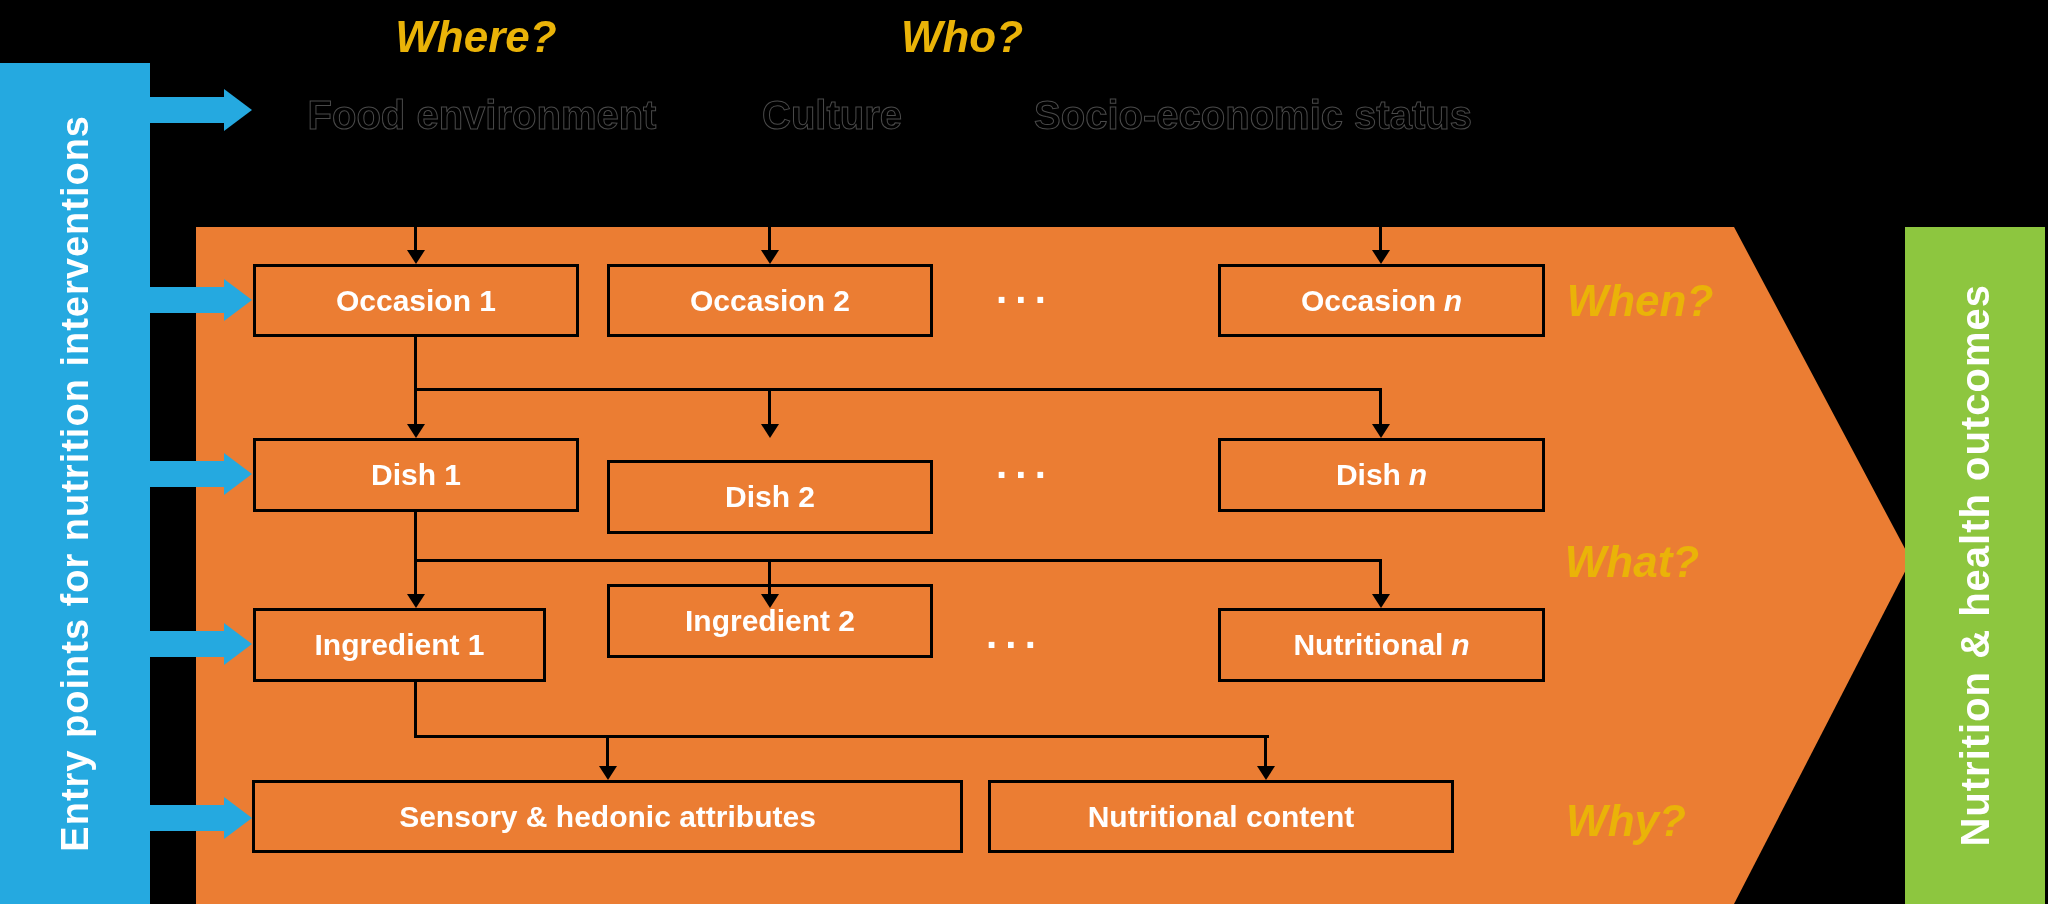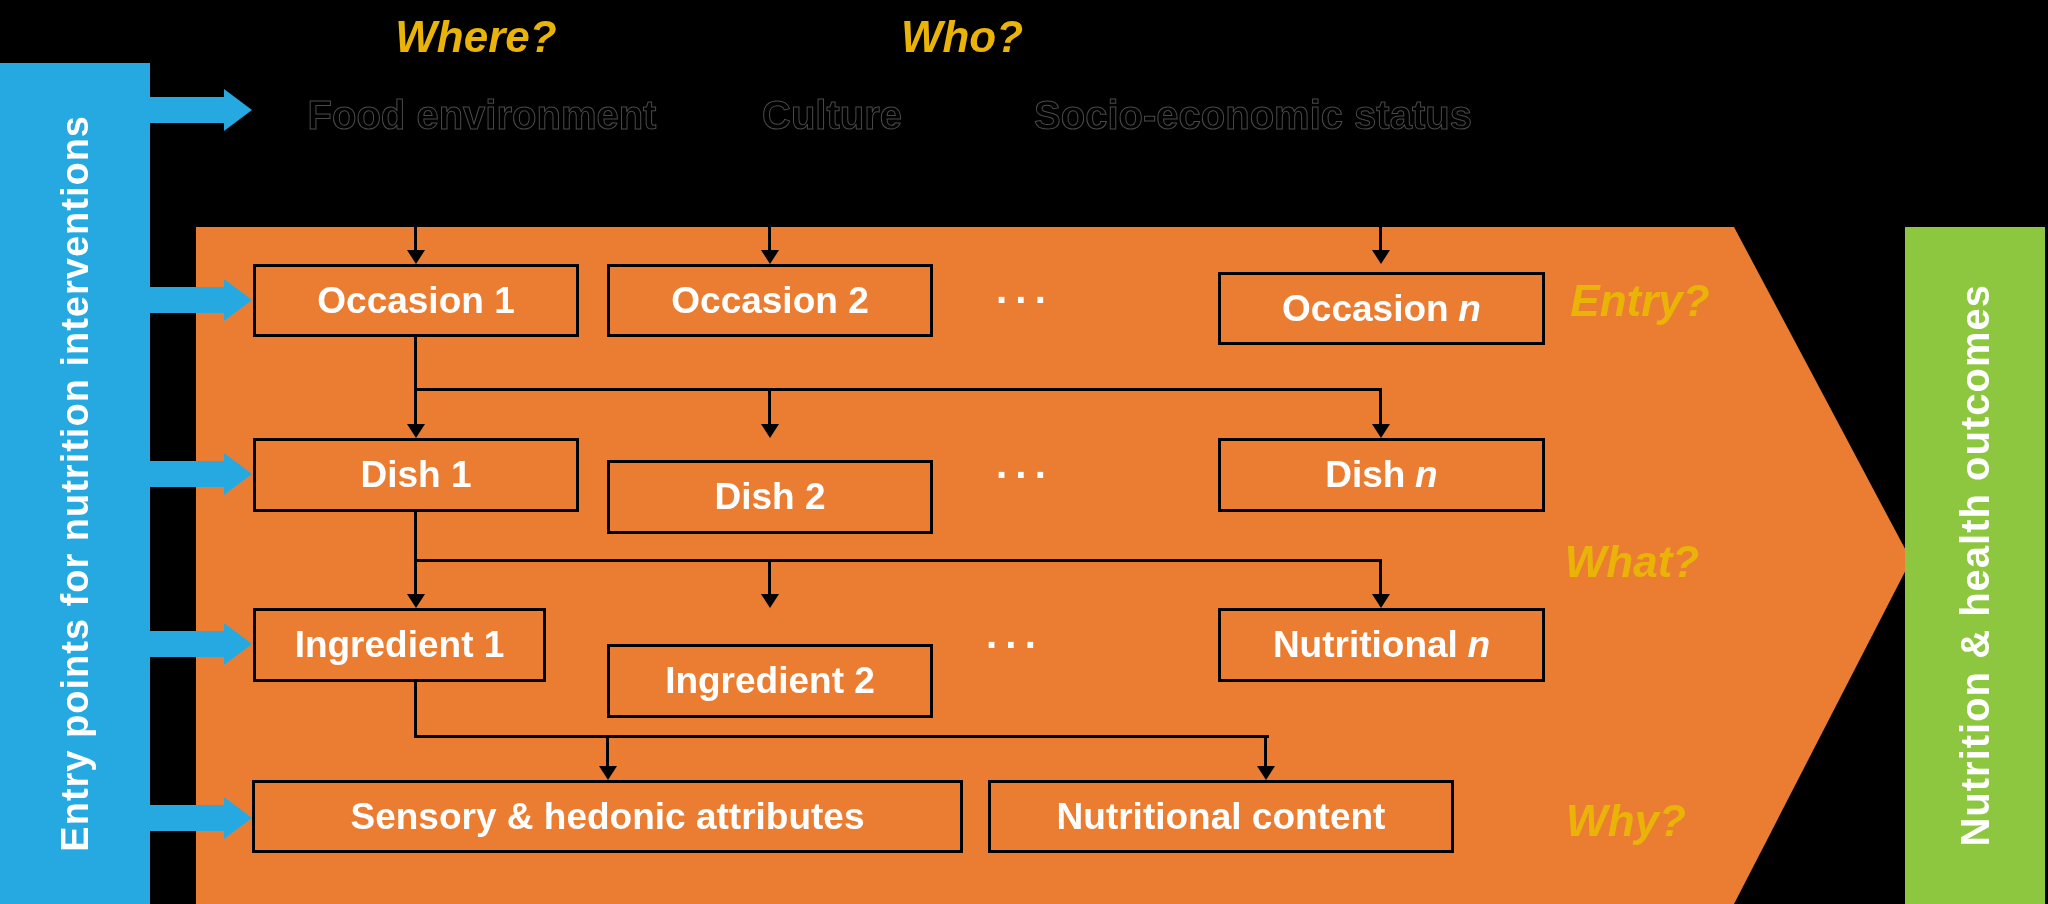--- a/index.html
+++ b/index.html
@@ -20,21 +20,21 @@
                border-top:21px solid transparent;border-bottom:21px solid transparent;
                border-left:28px solid #25A9E0;}
 
   
   #flow-arrow{position:absolute;left:196px;top:227px;width:1715px;height:677px;background:#EB7D33;
               clip-path:polygon(0% 0%,89.68% 0%,100% 49.2%,89.68% 100%,0% 100%);z-index:1;}
 
   
   .fbox{position:absolute;box-sizing:border-box;border:3px solid #000;z-index:3;
         display:flex;align-items:center;justify-content:center;
-        color:#fff;font-weight:bold;font-size:37px;white-space:nowrap;}
+        color:#fff;font-weight:bold;font-size:30px;white-space:nowrap;}
   .fbox .nvar{font-style:italic;margin-left:0.26em;}
 
   
   .dots{position:absolute;transform:translate(-50%,-50%);color:#fff;font-weight:bold;
         font-size:40px;letter-spacing:6px;z-index:3;line-height:1;}
 
   
   .q{position:absolute;transform:translate(-50%,-50%);color:#eab308;font-weight:bold;
      font-style:italic;font-size:44px;white-space:nowrap;z-index:4;}
 
@@ -89,25 +89,25 @@
   <div class="vline" style="left:1379px;top:227px;height:23px"></div>
   <div class="ahead" style="left:1372px;top:250px"></div>
 
   <div class="fbox" style="left:253px;top:264px;width:326px;height:73px">
     <span>Occasion 1</span>
   </div>
   <div class="fbox" style="left:607px;top:264px;width:326px;height:73px">
     <span>Occasion 2</span>
   </div>
   <div class="dots" style="left:1025px;top:300px">···</div>
-  <div class="fbox" style="left:1218px;top:272px;width:327px;height:73px">
+  <div class="fbox" style="left:1218px;top:264px;width:327px;height:73px">
     <span>Occasion</span>
       <i class="nvar">n</i>
   </div>
-  <div class="q" style="left:1640px;top:301px">Entry?</div>
+  <div class="q" style="left:1640px;top:301px">When?</div>
 
   <div class="vline" style="left:414px;top:337px;height:54px"></div>
   <div class="hline" style="left:414px;top:388px;width:968px"></div>
   <div class="vline" style="left:414px;top:391px;height:33px"></div>
   <div class="ahead" style="left:407px;top:424px"></div>
   <div class="vline" style="left:768px;top:391px;height:33px"></div>
   <div class="ahead" style="left:761px;top:424px"></div>
   <div class="vline" style="left:1379px;top:391px;height:33px"></div>
   <div class="ahead" style="left:1372px;top:424px"></div>
 
@@ -129,21 +129,21 @@
   <div class="ahead" style="left:407px;top:594px"></div>
   <div class="vline" style="left:768px;top:562px;height:32px"></div>
   <div class="ahead" style="left:761px;top:594px"></div>
   <div class="vline" style="left:1379px;top:562px;height:32px"></div>
   <div class="ahead" style="left:1372px;top:594px"></div>
   <div class="q" style="left:1632px;top:562px">What?</div>
 
   <div class="fbox" style="left:253px;top:608px;width:293px;height:74px">
     <span>Ingredient 1</span>
   </div>
-  <div class="fbox" style="left:607px;top:644px;width:326px;height:74px">
+  <div class="fbox" style="left:607px;top:584px;width:326px;height:74px">
     <span>Ingredient 2</span>
   </div>
   <div class="dots" style="left:1015px;top:645px">···</div>
   <div class="fbox" style="left:1218px;top:608px;width:327px;height:74px">
     <span>Nutritional</span>
       <i class="nvar">n</i>
   </div>
 
   <div class="vline" style="left:414px;top:682px;height:56px"></div>
   <div class="hline" style="left:414px;top:735px;width:855px"></div>

